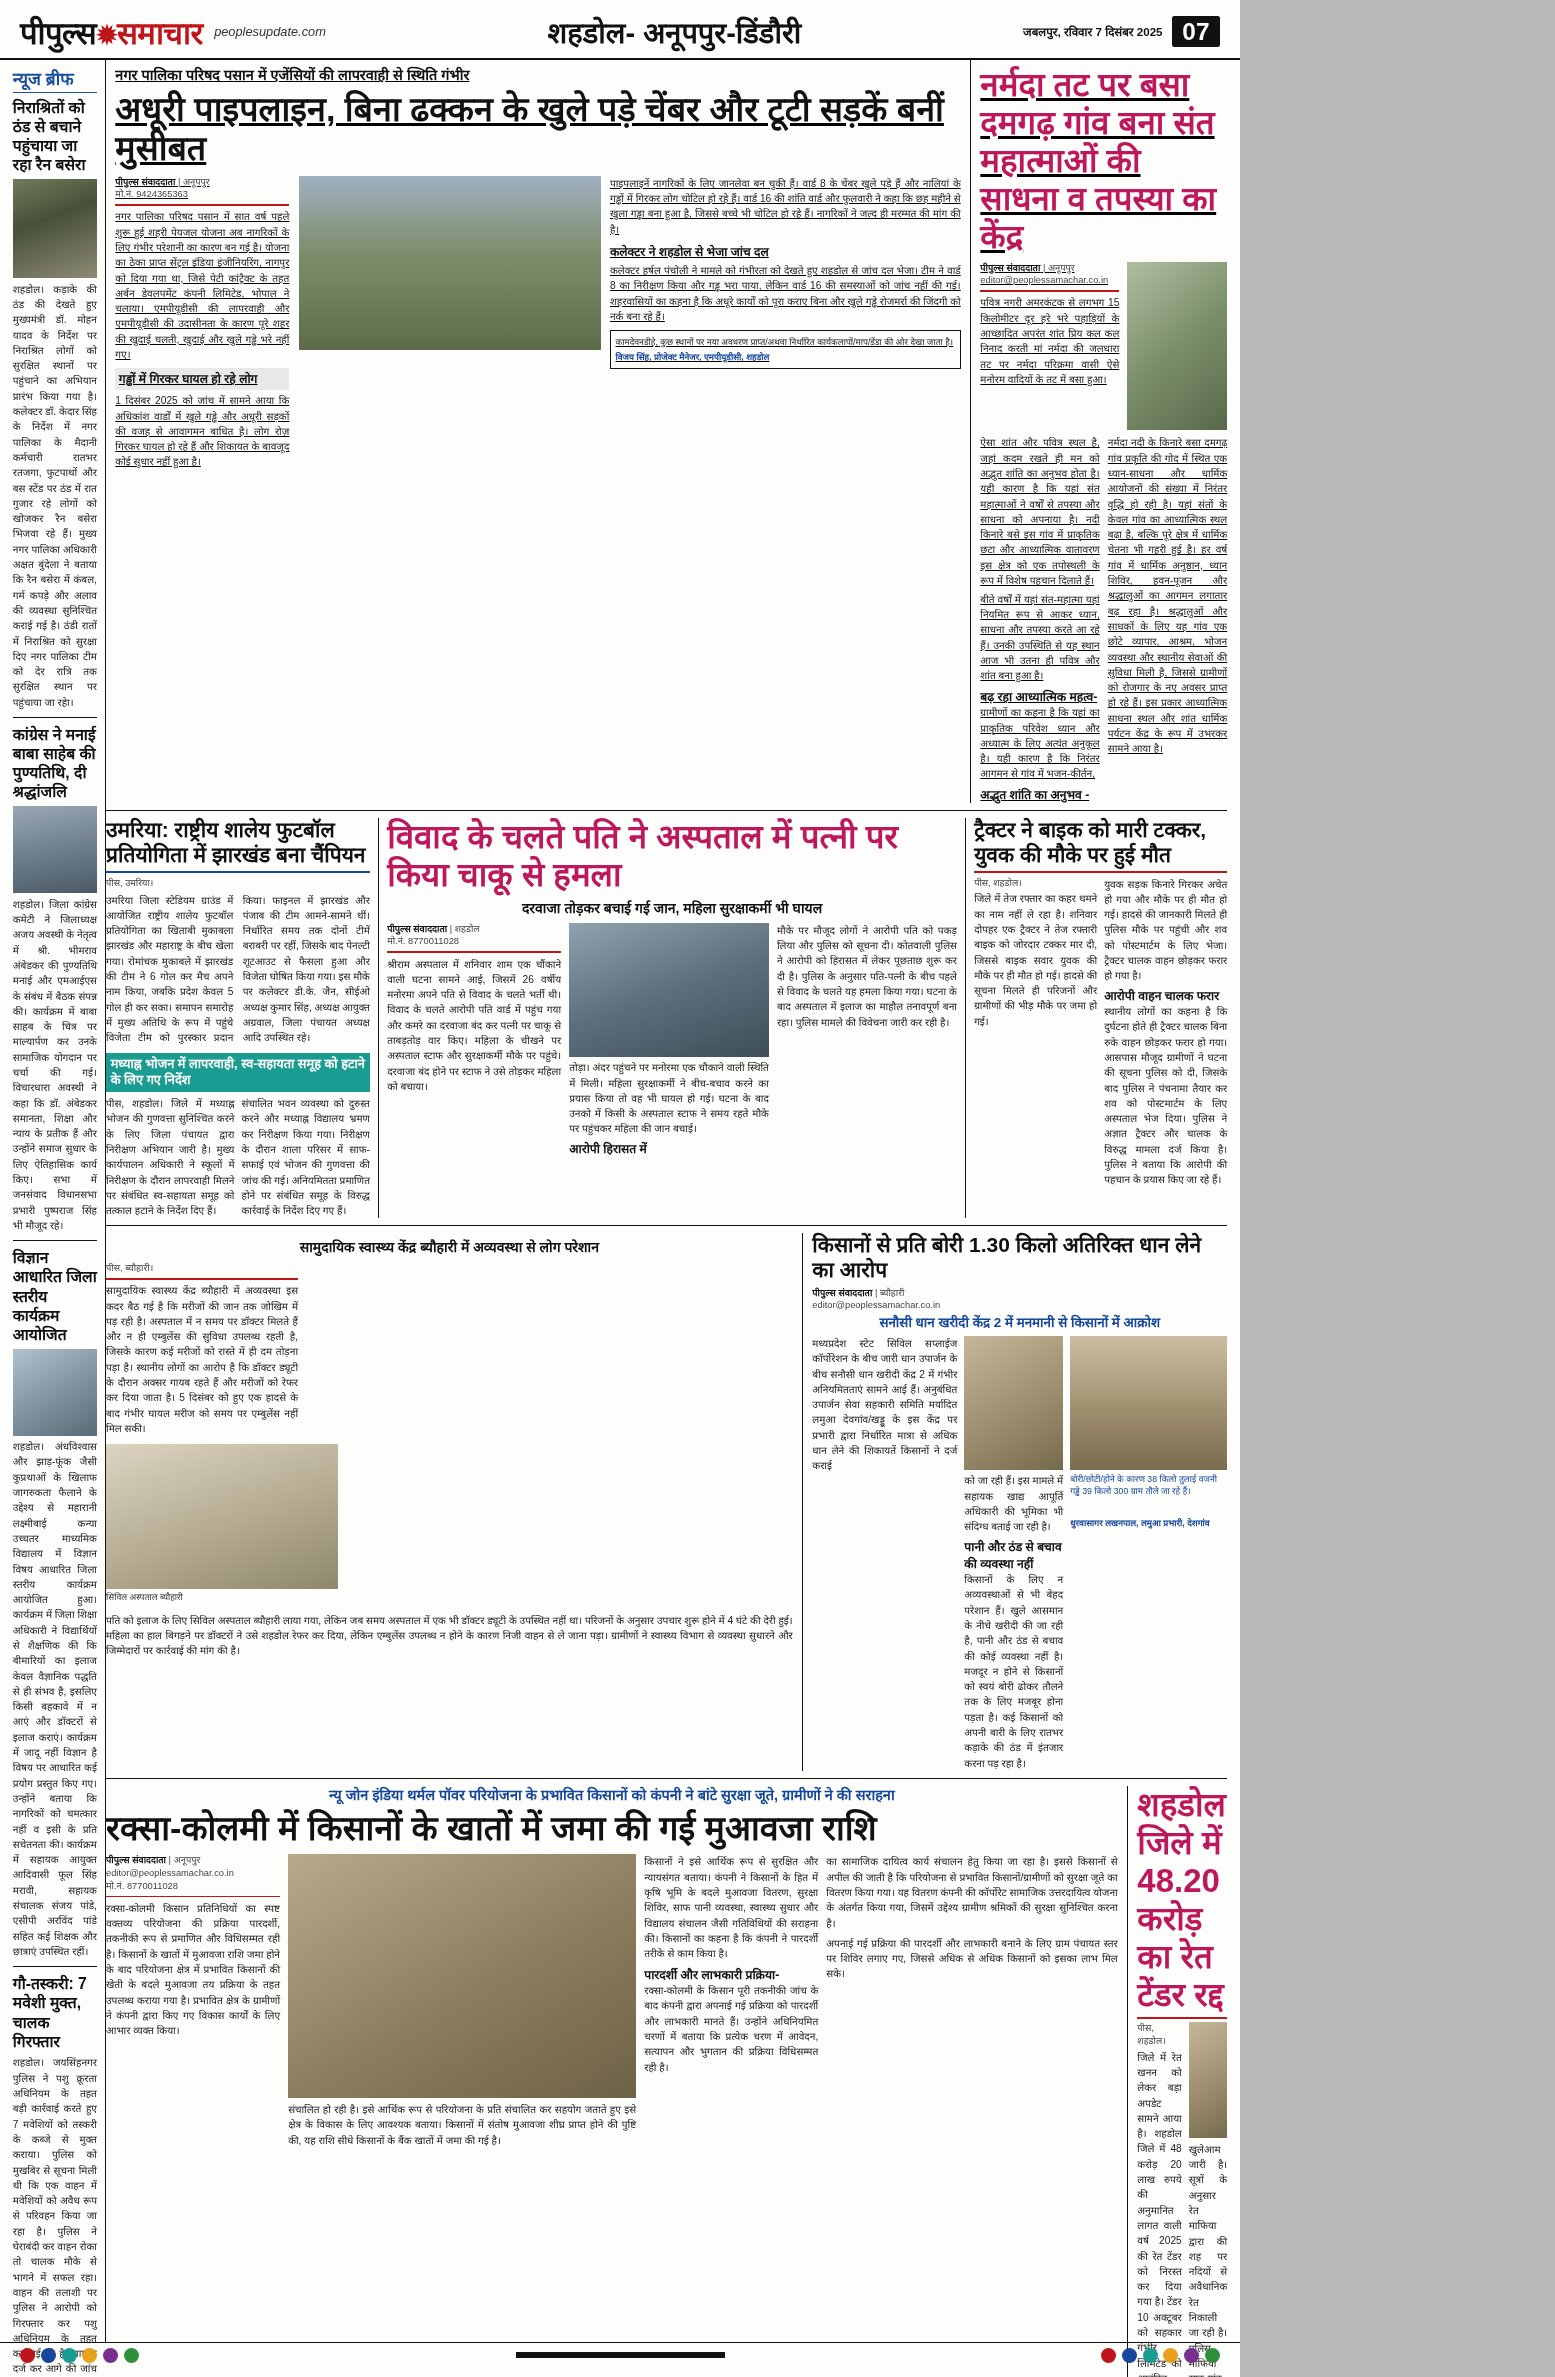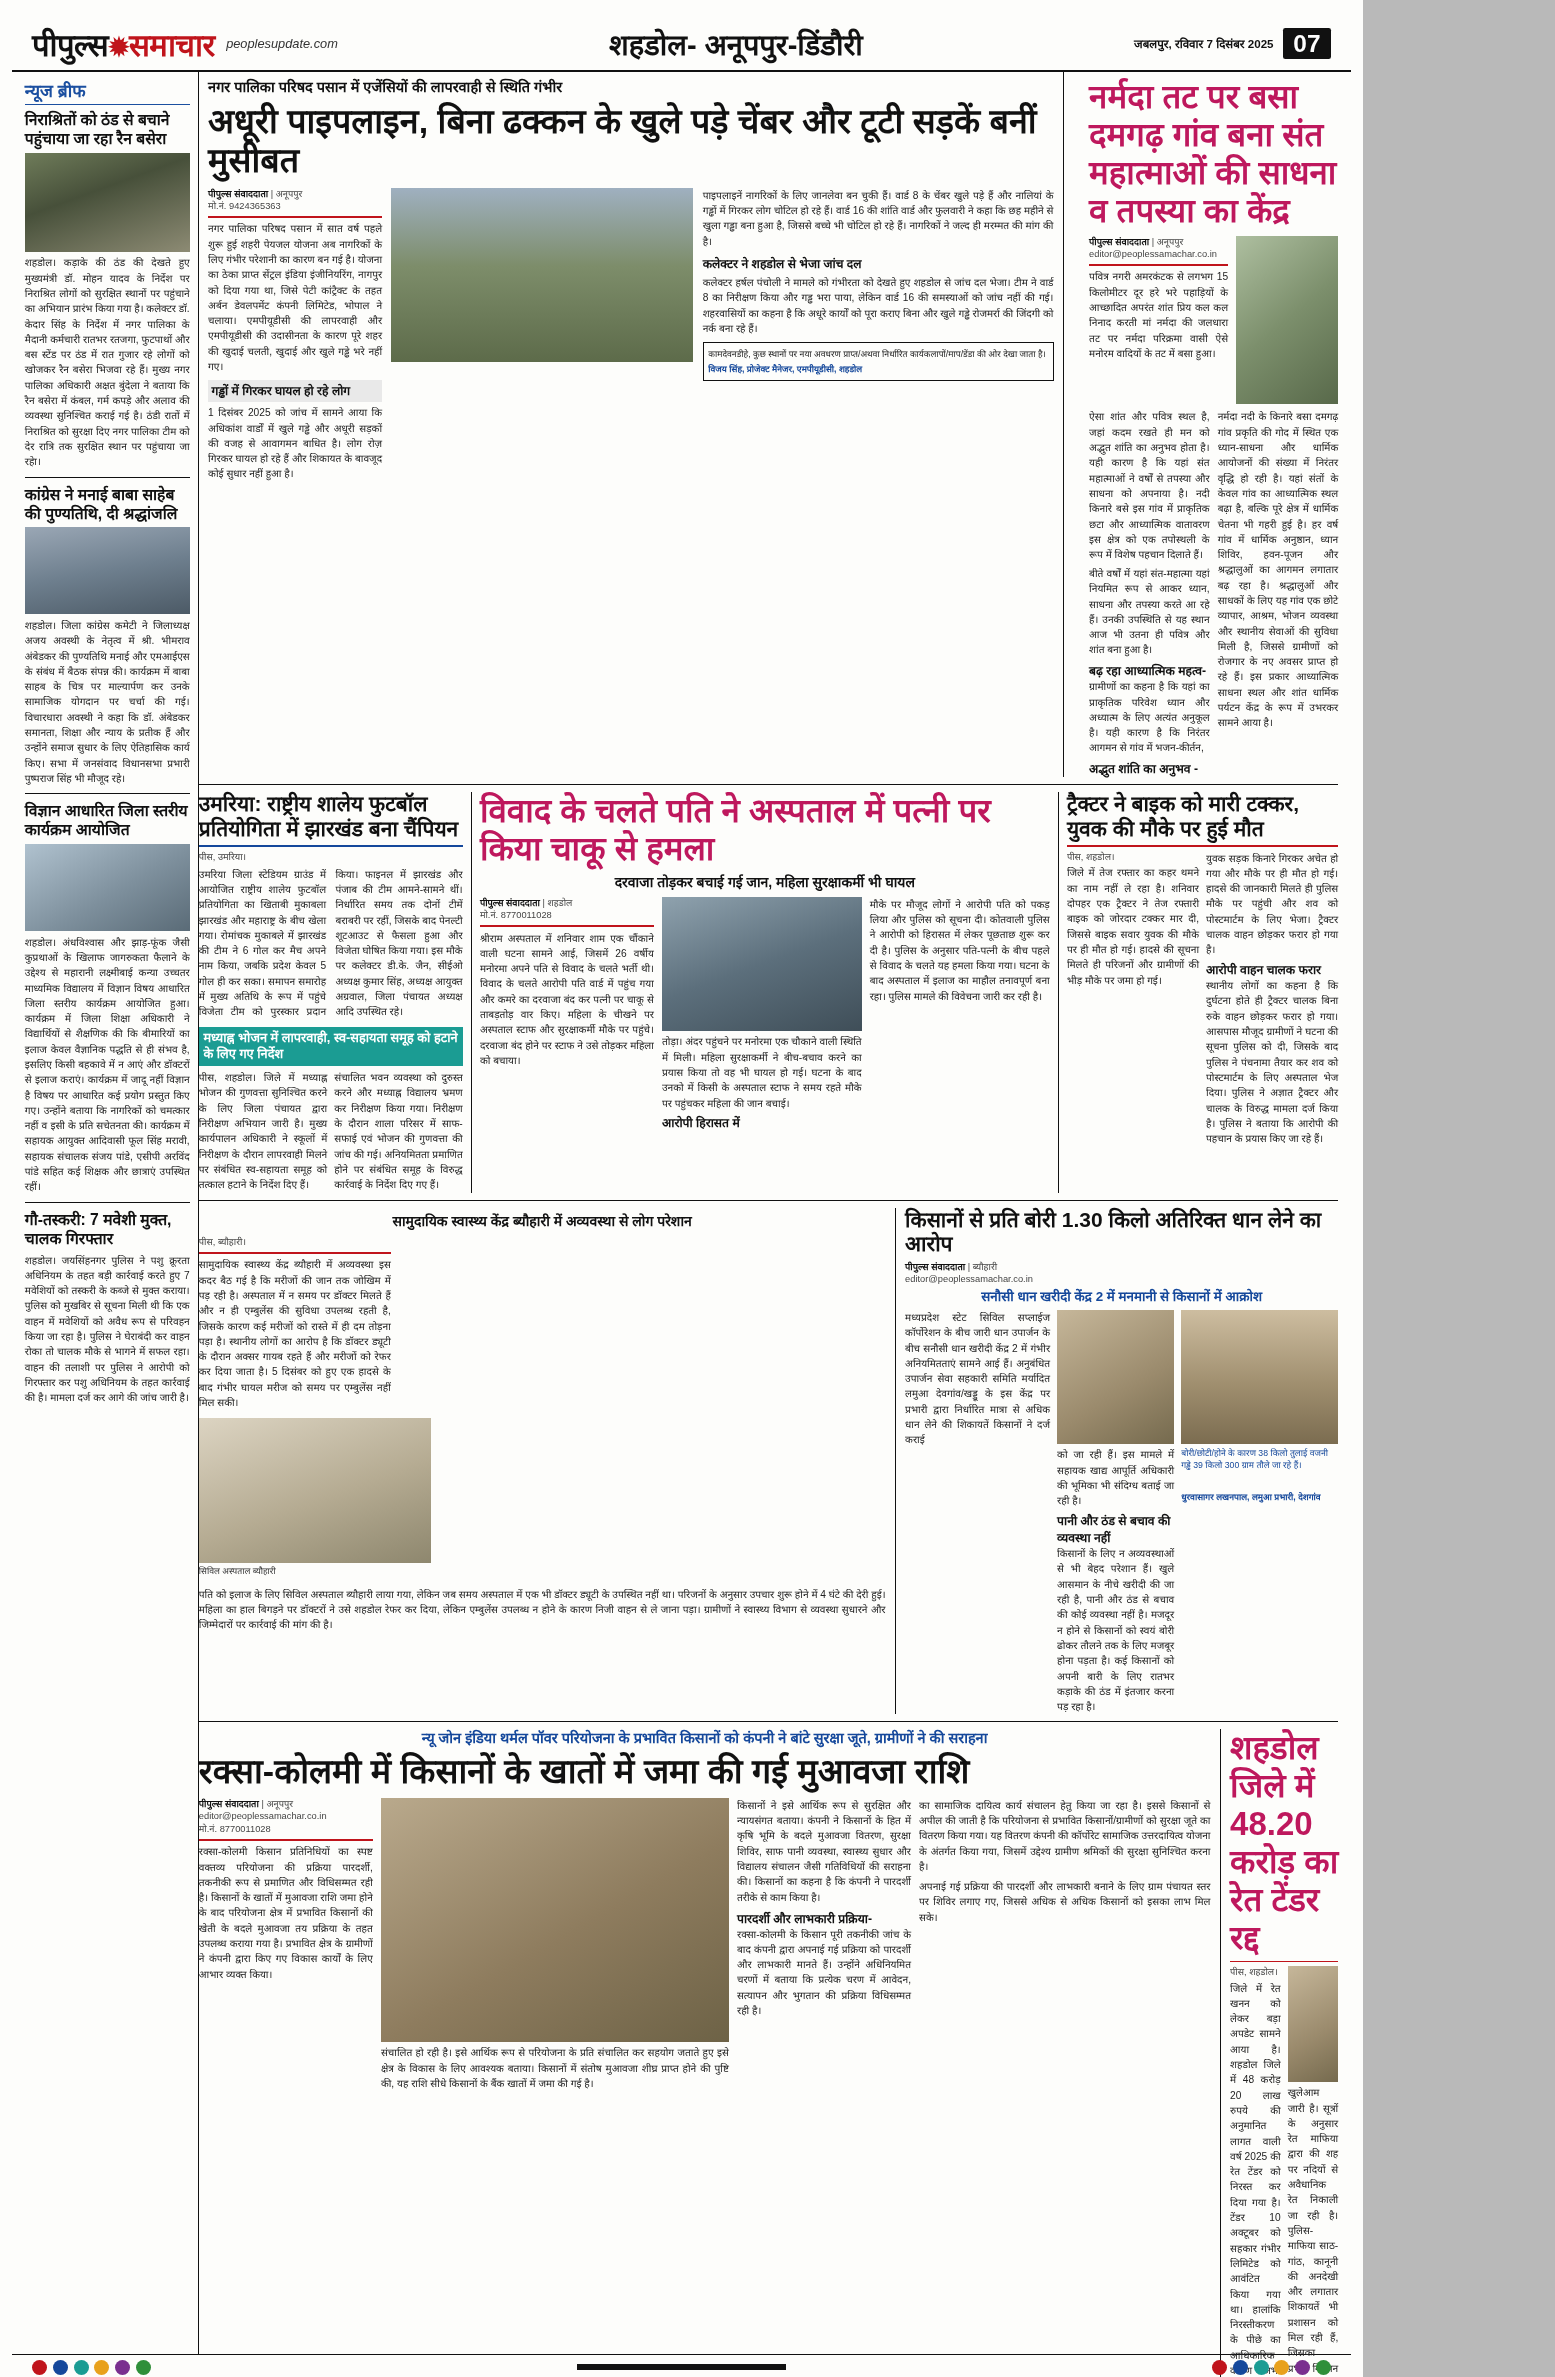--- a/index.html
+++ b/index.html
@@ -1,17 +1,17 @@
 <!DOCTYPE html>
 <html style="font-size:9.3px"><head>
 <meta charset="utf-8">
 <style>
   html,body{margin:0;padding:0;background:#b9b9b9;}
   body{font-family:"Liberation Sans",sans-serif;}
-  .page{width:1363px;height:2377px;background:#fdfdfb;position:relative;overflow:hidden;box-sizing:border-box;padding:12px;}
+  .page{width:1240px;height:2377px;background:#fdfdfb;position:relative;overflow:hidden;box-sizing:border-box;padding:0;}
   
   .masthead{display:flex;align-items:center;justify-content:space-between;padding:10.5px 20px 5.8px 20px;border-bottom:2.3px solid #111;}
   .mh-left{display:flex;align-items:center;gap:8.1px;}
   .logo-main{font-size:31px;font-weight:bold;color:#111;letter-spacing:-0.6px;}
   .logo-red{color:#c0141b;}
   .logo-star{color:#c0141b;font-size:25.6px;}
   .site-url{font-size:12.8px;color:#333;font-style:italic;padding-left:3.5px;}
   .mh-center{font-size:29px;font-weight:bold;color:#111;letter-spacing:0;}
   .mh-right{display:flex;align-items:center;gap:9.3px;}
   .dateline{font-size:11.6px;color:#111;font-weight:bold;}
@@ -108,21 +108,21 @@
       <hr class="divider">
 
       <div class="nb-item">
         <div class="brief-head">गौ-तस्करी: 7 मवेशी मुक्त, चालक गिरफ्तार</div>
         <div class="body-txt" style="margin-top:3.5px">शहडोल। जयसिंहनगर पुलिस ने पशु क्रूरता अधिनियम के तहत बड़ी कार्रवाई करते हुए 7 मवेशियों को तस्करी के कब्जे से मुक्त कराया। पुलिस को मुखबिर से सूचना मिली थी कि एक वाहन में मवेशियों को अवैध रूप से परिवहन किया जा रहा है। पुलिस ने घेराबंदी कर वाहन रोका तो चालक मौके से भागने में सफल रहा। वाहन की तलाशी पर पुलिस ने आरोपी को गिरफ्तार कर पशु अधिनियम के तहत कार्रवाई की है। मामला दर्ज कर आगे की जांच जारी है।</div>
       </div>
     </div>
 
     <div class="c-rest">
 
-      <div style="display:flex;gap:16px;">
+      <div style="display:flex;gap:0;text-decoration:underline;">
 
         <div style="width:865px;padding:5.8px 9.3px 0 9.3px;box-sizing:border-box;border-right:1.2px solid #111;">
           <div class="kicker">नगर पालिका परिषद पसान में एजेंसियों की लापरवाही से स्थिति गंभीर</div>
           <div class="headline-xl" style="margin-top:5.8px">अधूरी पाइपलाइन, बिना ढक्कन के खुले पड़े चेंबर और टूटी सड़कें बनीं मुसीबत</div>
           <div style="display:flex;gap:9.3px;margin-top:8.1px;">
             <div style="width:174px">
               <div class="byline">
                 <b>पीपुल्स संवाददाता</b> |
                 <span>अनूपपुर</span>
                 <div>मो.नं. 9424365363</div>

